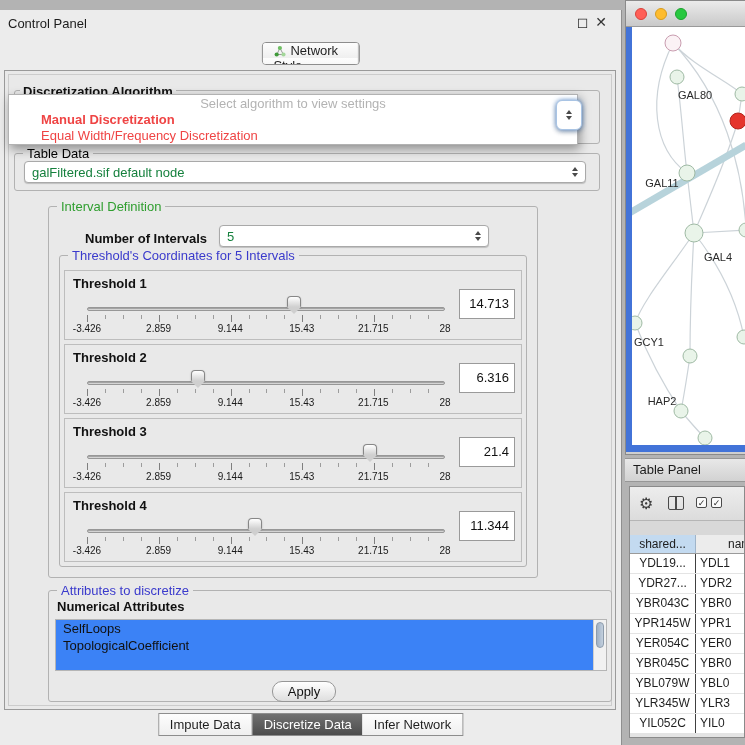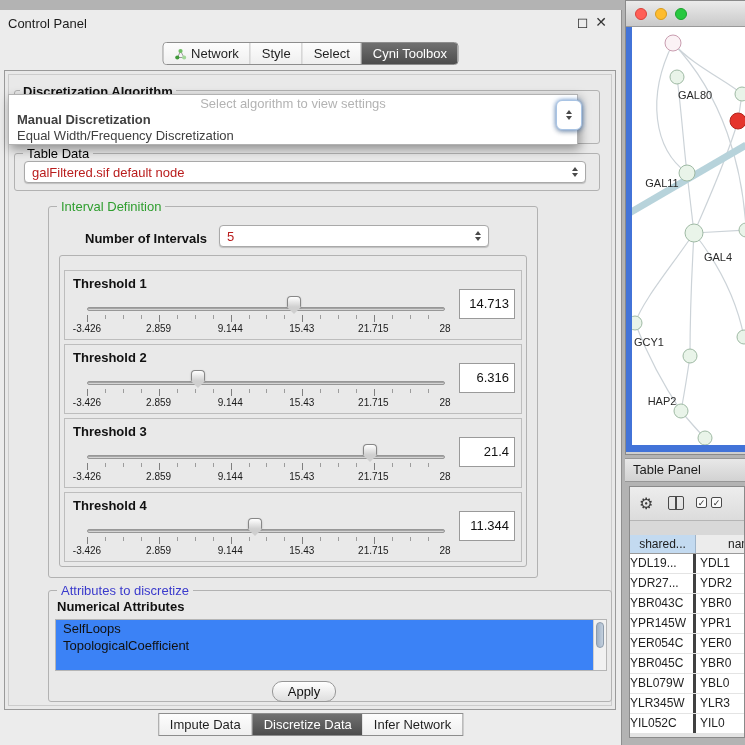--- a/index.html
+++ b/index.html
@@ -8,21 +8,21 @@
   .screen { position:relative; width:745px; height:745px; overflow:hidden; background:#b3b3b3; }
 
   
   .control-panel { position:absolute; left:0; top:10px; width:622px; height:745px; background:#ececec; border-right:1px solid #8f8f8f; }
   .cp-titlebar { position:absolute; left:0; top:0; width:100%; height:26px; }
   .cp-title { position:absolute; left:8px; top:6px; font-size:13px; color:#1c1c1c; }
   .win-icons { position:absolute; right:14px; top:4px; display:flex; gap:7px; font-size:14px; color:#333; }
   .win-icons span { cursor:pointer; }
 
   
-  .tabbar { position:absolute; top:32px; left:50%; transform:translateX(-50%); display:flex; height:23px; border:1px solid #8d8d8d; border-radius:4px; overflow:hidden; background:#f4f4f4; font-size:13px; white-space:nowrap; }
+  .tabbar { position:absolute; top:32px; left:50%; transform:translateX(-50%); display:flex; height:23px; border:1px solid #8d8d8d; border-radius:4px; overflow:hidden; background:#f4f4f4; font-size:13px; white-space:nowrap;flex-direction:column; }
   .tab { display:flex; align-items:center; gap:5px; padding:0 11px; background:linear-gradient(#fdfdfd,#efefef); color:#1f1f1f; border-right:1px solid #b4b4b4; cursor:pointer; }
   .tab:last-child { border-right:none; }
   .tab.selected { background:linear-gradient(#707070,#4d4d4d); color:#fff; border-right:none; }
 
   
   .cp-main { position:absolute; left:4px; top:60px; width:612px; height:640px; border:1px solid #9a9a9a; background:#e9e9e9; }
   .cp-inner { position:absolute; inset:3px; border:1px solid #cccccc; }
 
   
   .group { position:absolute; border:1px solid #b2b2b2; border-radius:3px; }
@@ -30,27 +30,27 @@
   .legend.green { color:#2f9e2f; }
   .legend.blue  { color:#3a3acc; }
 
   
   .algo-group { left:14px; top:80px; width:586px; height:54px; }
   .algo-title { position:absolute; left:20px; top:74px; font-size:13px; font-weight:bold; color:#111; background:#e9e9e9; padding:0 3px; }
 
   
   .popup { position:absolute; left:8px; top:84px; width:570px; height:51px; background:#fff; border:1px solid #b2b2b2; box-shadow:2px 4px 10px rgba(0,0,0,0.40); z-index:30; font-size:13px; }
   .popup .ph { height:17px; line-height:17px; text-align:center; color:#b3b3b3; }
-  .popup .opt { height:16px; line-height:16px; padding-left:8px; color:#404040; cursor:pointer; }
+  .popup .opt { height:16px; line-height:16px; padding-left:16px; color:#ef4444; cursor:pointer;margin-left:16px; }
   .popup .opt.bold { font-weight:bold; }
   .combo-sliver { position:absolute; left:556px; top:90px; width:26px; height:30px; background:#fff; border:1px solid #a9c4e4; border-radius:6px; z-index:31; box-shadow:0 0 5px rgba(82,140,213,0.85), 0 2px 5px rgba(0,0,0,0.30); display:flex; align-items:center; justify-content:center; }
 
   
   .combo { position:absolute; display:flex; align-items:center; background:#fff; border:1px solid #a9a9a9; border-radius:4px; box-shadow:0 1px 1px rgba(0,0,0,0.18); font-size:13px; padding:0 7px; cursor:pointer; }
-  .combo .val { color:#b91c1c; overflow:hidden; white-space:nowrap;text-align:center; }
+  .combo .val { color:#15803d; overflow:hidden; white-space:nowrap;text-align:center; }
   .stepper { margin-left:auto; display:flex; flex-direction:column; gap:2px; padding-left:6px; }
   .stepper i { display:block; width:0; height:0; border-left:3.5px solid transparent; border-right:3.5px solid transparent; }
   .stepper .up { border-bottom:4px solid #4a4a4a; }
   .stepper .dn { border-top:4px solid #4a4a4a; }
 
   .table-data-group { left:14px; top:143px; width:586px; height:38px; }
   .table-data-combo { left:24px; top:151px; width:562px; height:22px; }
 
   .interval-group { left:48px; top:196px; width:490px; height:372px; }
   .intervals-label { position:absolute; left:36px; top:24px; font-size:13px; font-weight:bold; color:#111; }
@@ -104,21 +104,21 @@
   .colicon { position:absolute; left:38px; top:9px; width:16px; height:14px; border:1.5px solid #4a4a4a; border-radius:2px; cursor:pointer; }
   .colicon::before { content:""; position:absolute; left:6px; top:0; bottom:0; width:1.5px; background:#4a4a4a; }
   .checkicon { position:absolute; top:10px; width:11px; height:11px; border:1px solid #4a4a4a; border-radius:2px; font-size:9px; line-height:10px; text-align:center; color:#2a2a2a; cursor:pointer; background:#fafafa; }
   .check1 { left:66px; } .check2 { left:81px; }
   .tw-gap { position:absolute; left:0; top:34px; width:100%; height:14px; background:#d8d8d8; }
   .thead { position:absolute; left:0; top:48px; width:160px; height:19px; display:flex; border-bottom:1px solid #9a9a9a; font-size:12px; color:#1c1c1c; }
   .th1 { width:66px; background:#c3daf0; border-right:1px solid #9fb4c9; text-align:center; line-height:18px; overflow:hidden; cursor:pointer; }
   .th2 { width:94px; background:#ececec; text-align:center; line-height:18px; cursor:pointer; }
   .tbody { position:absolute; left:0; top:67px; width:160px; background:#fff; }
   .trow { display:flex; height:20px; border-bottom:1px solid #e4e4e4; background:#fff; cursor:pointer; }
-  .tc1 { width:66px; border-right:3px solid #404040; font-size:12px; color:#1f1f1f; text-align:left; line-height:19px; overflow:hidden; white-space:nowrap; }
+  .tc1 { width:66px; border-right:1px solid #404040; font-size:12px; color:#1f1f1f; text-align:center; line-height:19px; overflow:hidden; white-space:nowrap; }
   .tc2 { width:94px; font-size:12px; color:#1f1f1f; padding-left:4px; line-height:19px; overflow:hidden; white-space:nowrap; }
 </style>
 </head>
 <body>
 
 <div class="screen">
 
   <div class="control-panel">
 
     <div class="cp-titlebar">
@@ -173,20 +173,21 @@
       <span class="intervals-label">Number of Intervals</span>
       <div class="combo intervals-combo">
         <span class="val">5</span>
         <span class="stepper">
             <i class="up"></i>
             <i class="dn"></i>
           </span>
       </div>
 
       <div class="group thresholds-group">
+        <span class="legend blue">Threshold's Coordinates for 5 Intervals</span>
 
         <div class="tpanel" style="top:14px">
           <div class="tp-label">Threshold 1</div>
           <div class="slider">
             <div class="track"></div>
             <div class="thumb" style="left: calc(57.7% - 7px);"></div>
             <div class="ticks"></div>
             <div class="scale">
                 <span style="left: 0%;">-3.426</span>
                 <span style="left: 20%;">2.859</span>

